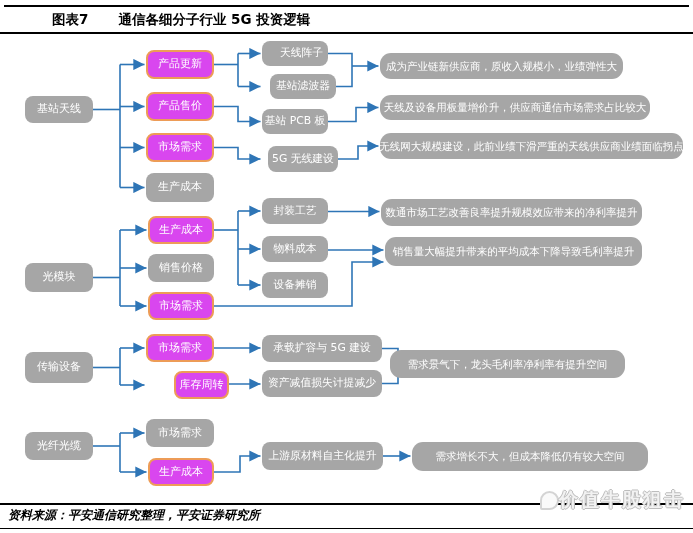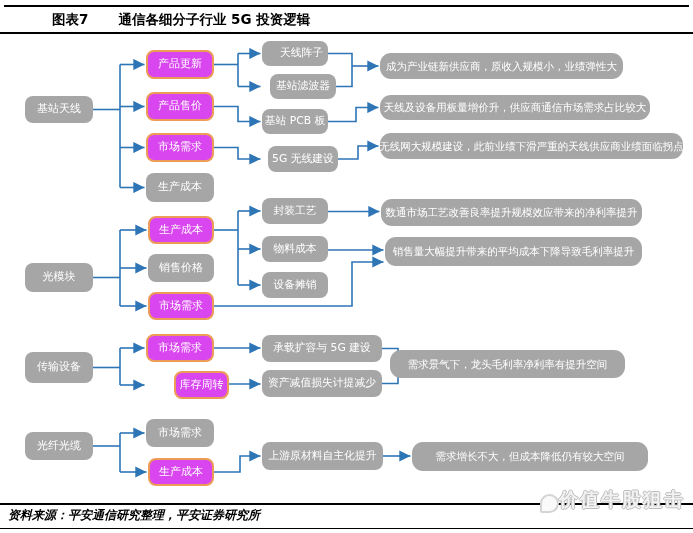--- a/index.html
+++ b/index.html
@@ -23,21 +23,21 @@
   .node.gray{background:#A6A6A6;}
   .node.orange{background:#d946ef;border:2px solid #ED9C57;}
   .node.concl{border-radius:11px;font-size:10.5px;letter-spacing:0;}
   .node.small{font-size:10.8px;}
   svg.wires{position:absolute;left:0;top:0;pointer-events:none;}
   .source{
     position:absolute;top:507px;left:8px;font-size:12px;font-weight:bold;
     font-style:italic;color:#000;white-space:nowrap;
   }
   .watermark{
-    position:absolute;top:487px;right:8px;display:flex;align-items:flex-end;
+    position:absolute;top:487px;right:8px;display:flex;align-items:center;
   }
   .wm-logo{
     width:15px;height:15px;border:2px solid #d4d4d4;border-radius:50% 50% 50% 10%;
     background:#fafafa;display:inline-block;
   }
   .wm-text{
     font-size:19px;font-weight:bold;color:#f2f2f2;letter-spacing:2px;
     text-shadow:1px 0 0 #bdbdbd,-1px 0 0 #bdbdbd,0 1px 0 #bdbdbd,0 -1px 0 #bdbdbd;
     white-space:nowrap;
   }

